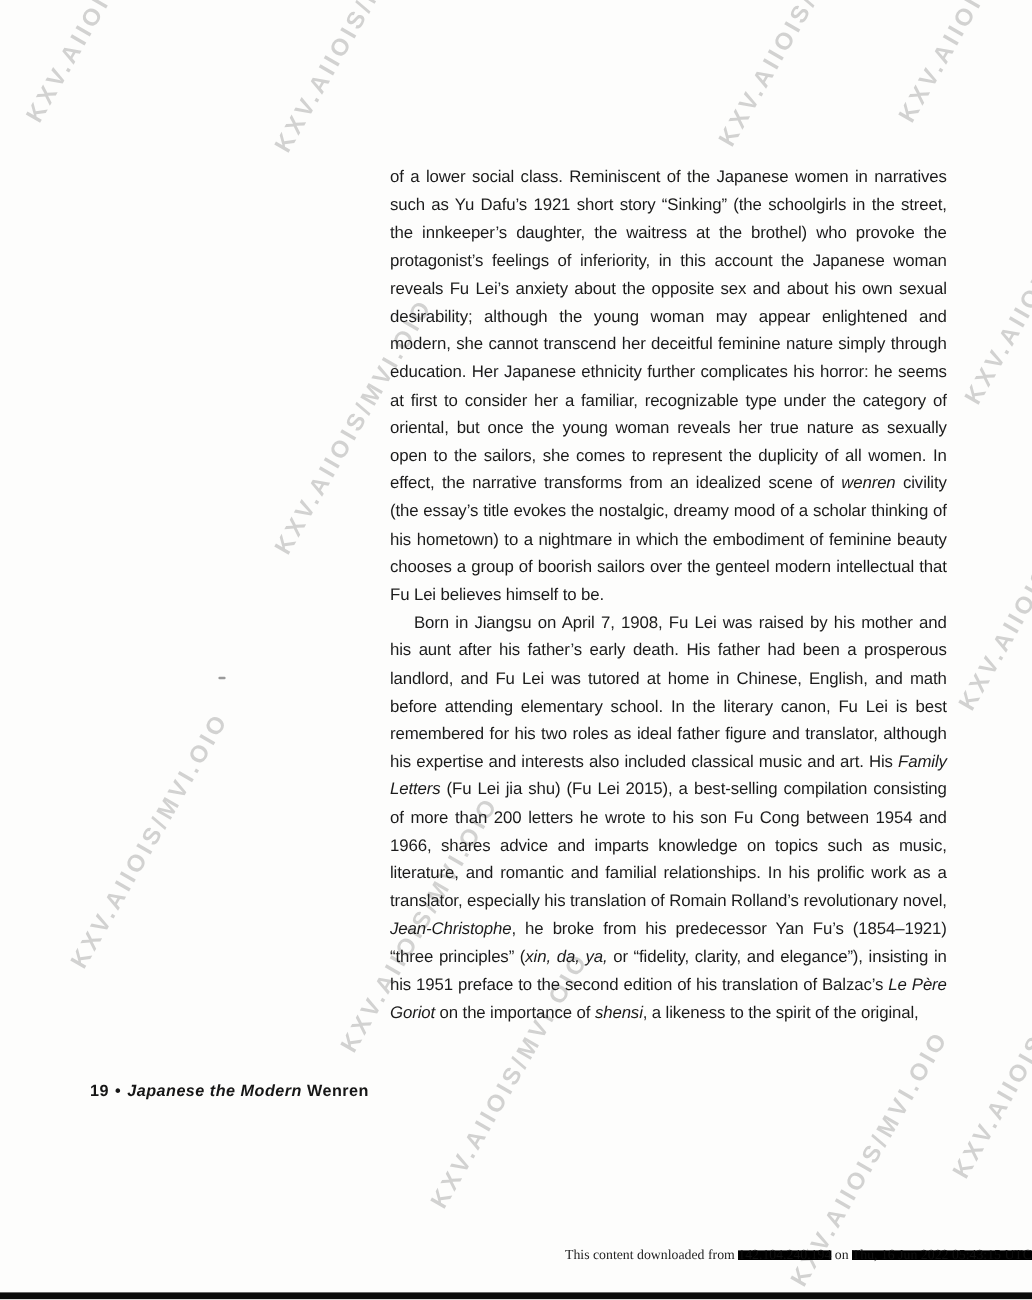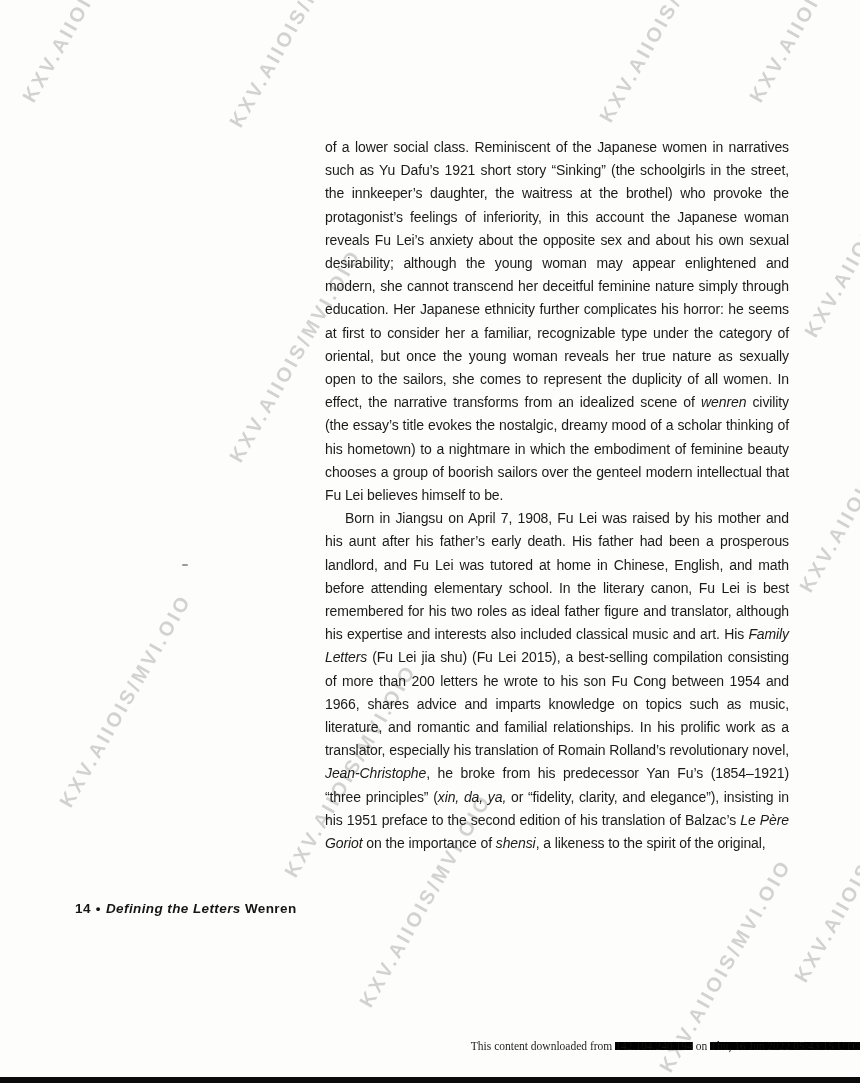--- a/index.html
+++ b/index.html
@@ -100,21 +100,21 @@
   </div>
 
   <div class="artifact"></div>
 
   <main class="text-block">
     <p><span>of a lower social class. Reminiscent of the Japanese women in narratives such as Yu Dafu’s 1921 short story “Sinking” (the schoolgirls in the street, the innkeeper’s daughter, the waitress at the brothel) who provoke the protagonist’s feelings of inferiority, in this account the Japanese woman reveals Fu Lei’s anxiety about the opposite sex and about his own sexual desirability; although the young woman may appear enlightened and modern, she cannot transcend her deceitful feminine nature simply through education. Her Japanese ethnicity further complicates his horror: he seems at first to consider her a familiar, recognizable type under the category of oriental, but once the young woman reveals her true nature as sexually open to the sailors, she comes to represent the duplicity of all women. In effect, the narrative transforms from an idealized scene of </span><span class="it">wenren</span><span> civility (the essay’s title evokes the nostalgic, dreamy mood of a scholar thinking of his hometown) to a nightmare in which the embodiment of feminine beauty chooses a group of boorish sailors over the genteel modern intellectual that Fu Lei believes himself to be.</span></p>
     <p class="indented"><span>Born in Jiangsu on April 7, 1908, Fu Lei was raised by his mother and his aunt after his father’s early death. His father had been a prosperous landlord, and Fu Lei was tutored at home in Chinese, English, and math before attending elementary school. In the literary canon, Fu Lei is best remembered for his two roles as ideal father figure and translator, although his expertise and interests also included classical music and art. His </span><span class="it">Family Letters</span><span> (Fu Lei jia shu) (Fu Lei 2015), a best-selling compilation consisting of more than 200 letters he wrote to his son Fu Cong between 1954 and 1966, shares advice and imparts knowledge on topics such as music, literature, and romantic and familial relationships. In his prolific work as a translator, especially his translation of Romain Rolland’s revolutionary novel, </span><span class="it">Jean-Christophe</span><span>, he broke from his predecessor Yan Fu’s (1854–1921) “three principles” (</span><span class="it">xin, da, ya,</span><span> or “fidelity, clarity, and elegance”), insisting in his 1951 preface to the second edition of his translation of Balzac’s </span><span class="it">Le Père Goriot</span><span> on the importance of </span><span class="it">shensi</span><span>, a likeness to the spirit of the original,</span></p>
   </main>
 
   <footer class="running-foot">
-    <span>14</span><span class="sep">•</span><span class="it">Defining the Letters</span>&nbsp;<span>Wenren</span>
+    <span>19</span><span class="sep">•</span><span class="it">Japanese the Modern</span>&nbsp;<span>Wenren</span>
   </footer>
 
   <div class="jstor">
     <div class="line"><span>This content downloaded from </span><span class="redacted">142.104.240.194</span><span> on </span><span class="redacted">Thu, 16 Jun 2022 05:43:15 UTC</span></div>
   </div>
 
   <div class="bottom-bar"></div>
 
 </div>
 

